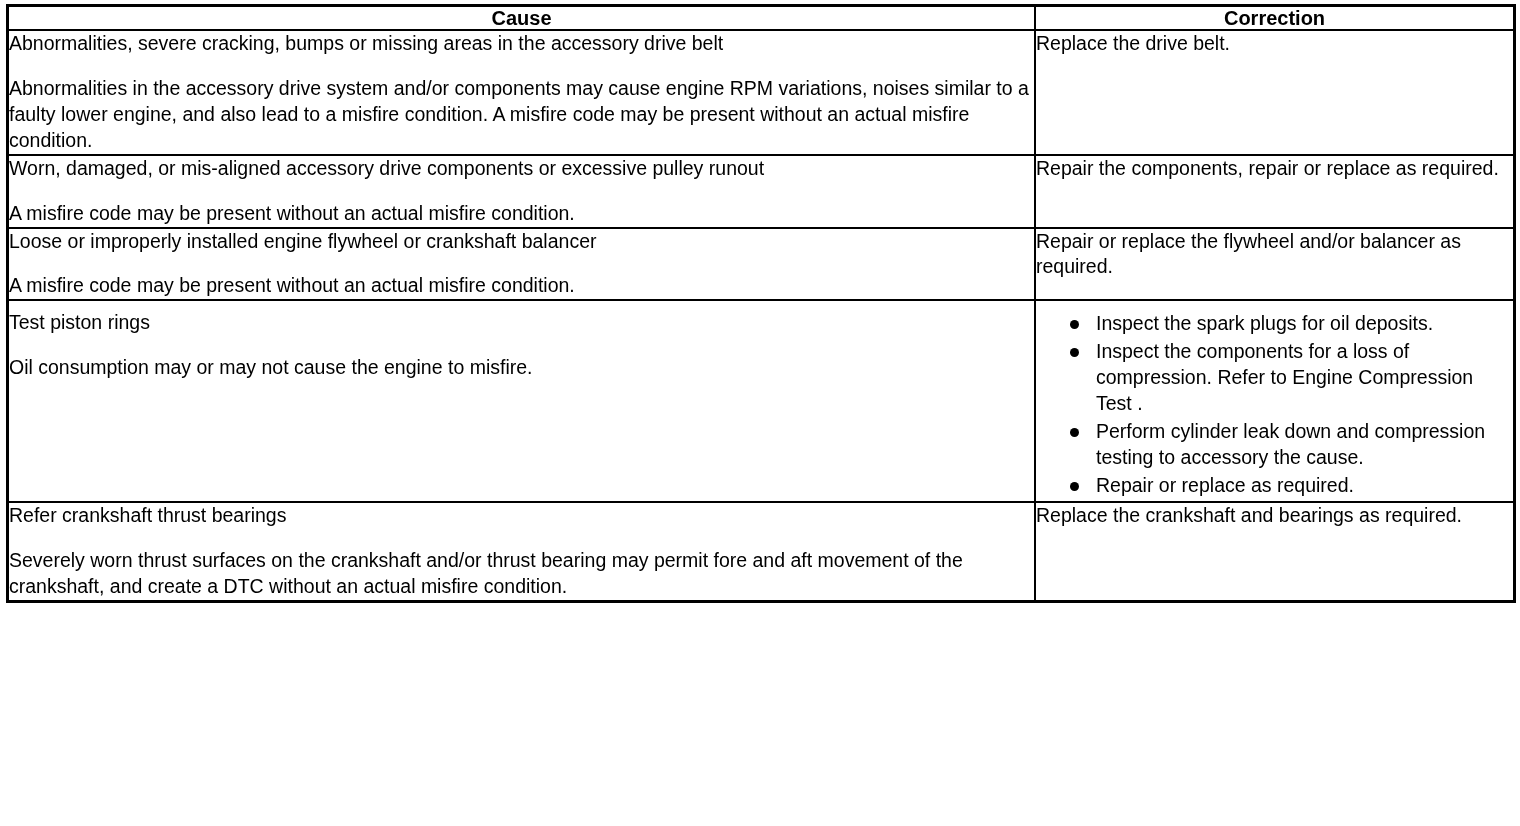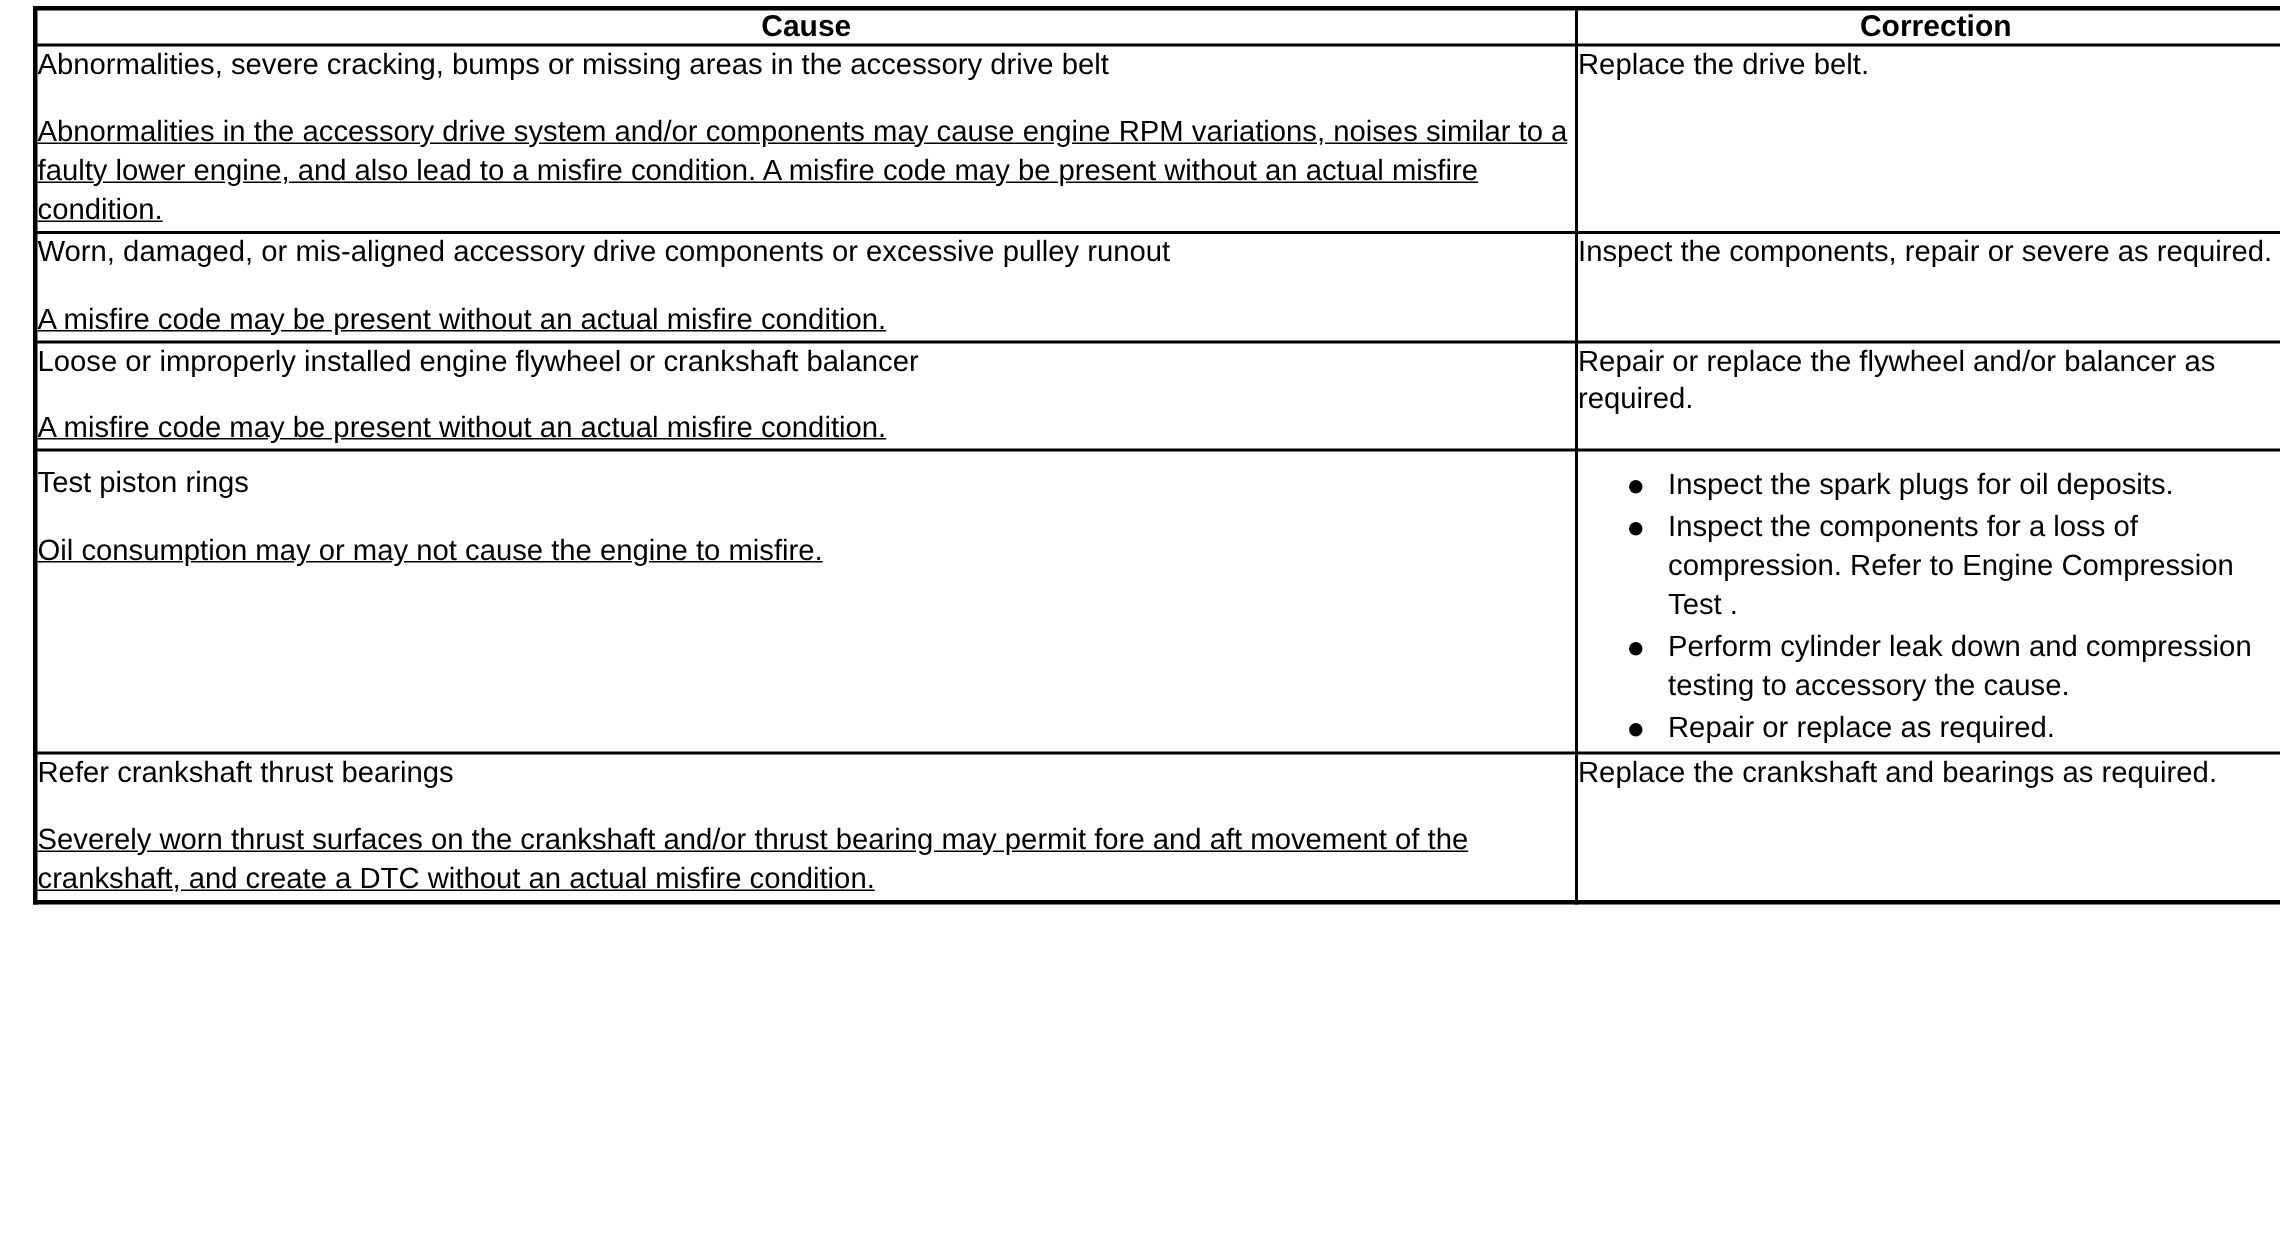--- a/index.html
+++ b/index.html
@@ -11,21 +11,21 @@
     width: 1520px;
     height: 826px;
     font-family: "Liberation Sans", sans-serif;
     color: #000000;
     overflow: hidden;
   }
   .page {
     width: 1520px;
     height: 614px;
     box-sizing: border-box;
-    padding: 4px 6px 6px 22px;
+    padding: 4px 6px 6px 6px;
     border-radius: 31px;
   }
   table.diag {
     border-collapse: collapse;
     table-layout: fixed;
     width: 1506px;
     border: 3px solid #000;
   }
   table.diag th, table.diag td {
     border: 2px solid #000;
@@ -41,21 +41,21 @@
     padding: 6px 0 8px 0;
     line-height: 1.1;
   }
   td {
     font-size: 19.5px;
     line-height: 1.33;
     padding: 7px 8px 9px 9px;
     margin-left: 24px;
   }
   .para { margin: 0; }
-  .para + .para { margin-top: 19px; text-decoration: underline; }
+  .para + .para { margin-top: 19px; }
   ul.bullets {
     margin: 3px 0 2px 0;
     padding: 0 0 0 34px;
     list-style: none;
   }
   ul.bullets li {
     position: relative;
     margin: 0 0 2px 0;
     padding-left: 26px;
     line-height: 1.33;
@@ -95,21 +95,21 @@
           <p class="para">Replace the drive belt.</p>
         </td>
       </tr>
 
       <tr class="row-2">
         <td class="cell-cause">
           <p class="para">Worn, damaged, or mis-aligned accessory drive components or excessive pulley runout</p>
           <p class="para">A misfire code may be present without an actual misfire condition.</p>
         </td>
         <td class="cell-correction">
-          <p class="para">Inspect the components, repair or severe as required.</p>
+          <p class="para">Repair the components, repair or replace as required.</p>
         </td>
       </tr>
 
       <tr class="row-3">
         <td class="cell-cause">
           <p class="para">Loose or improperly installed engine flywheel or crankshaft balancer</p>
           <p class="para">A misfire code may be present without an actual misfire condition.</p>
         </td>
         <td class="cell-correction">
           <p class="para">Repair or replace the flywheel and/or balancer as required.</p>

